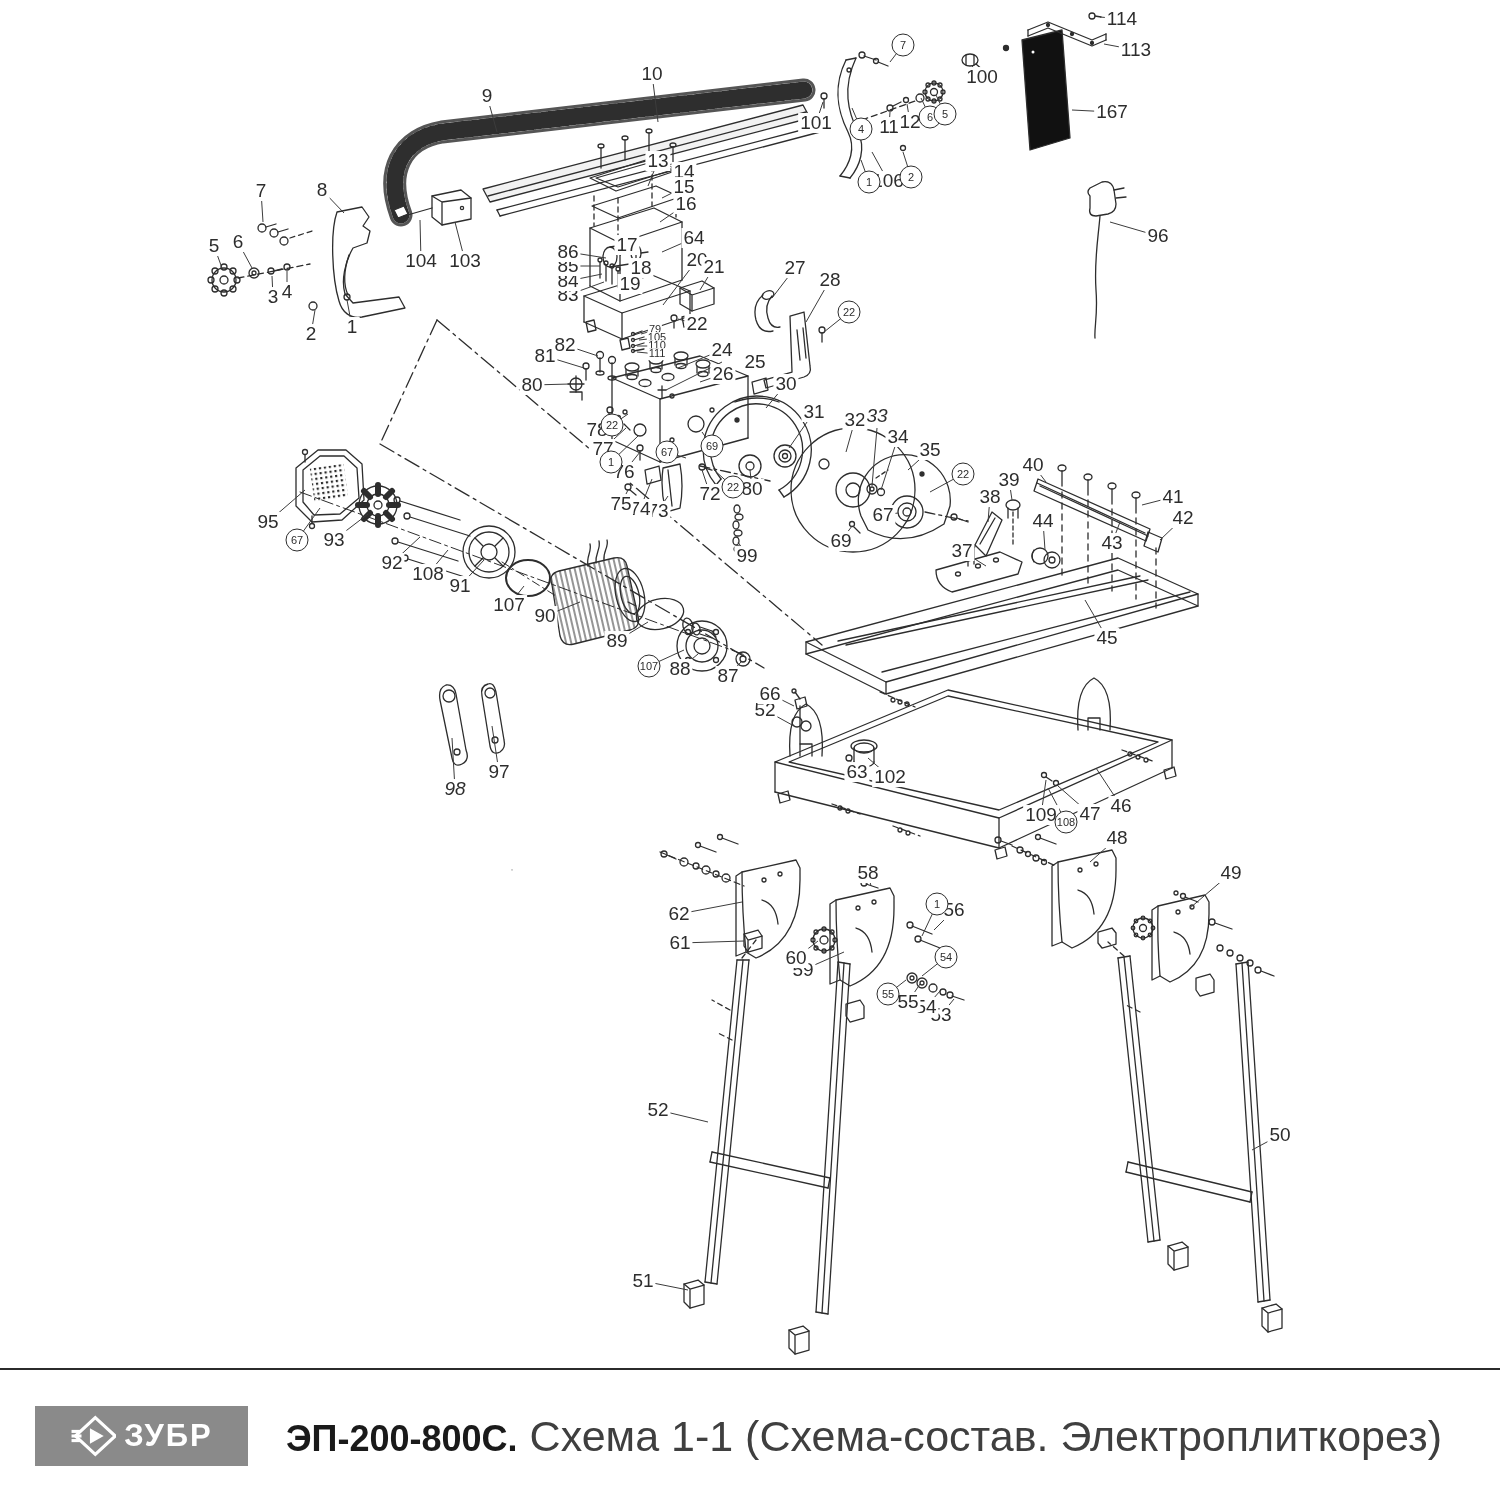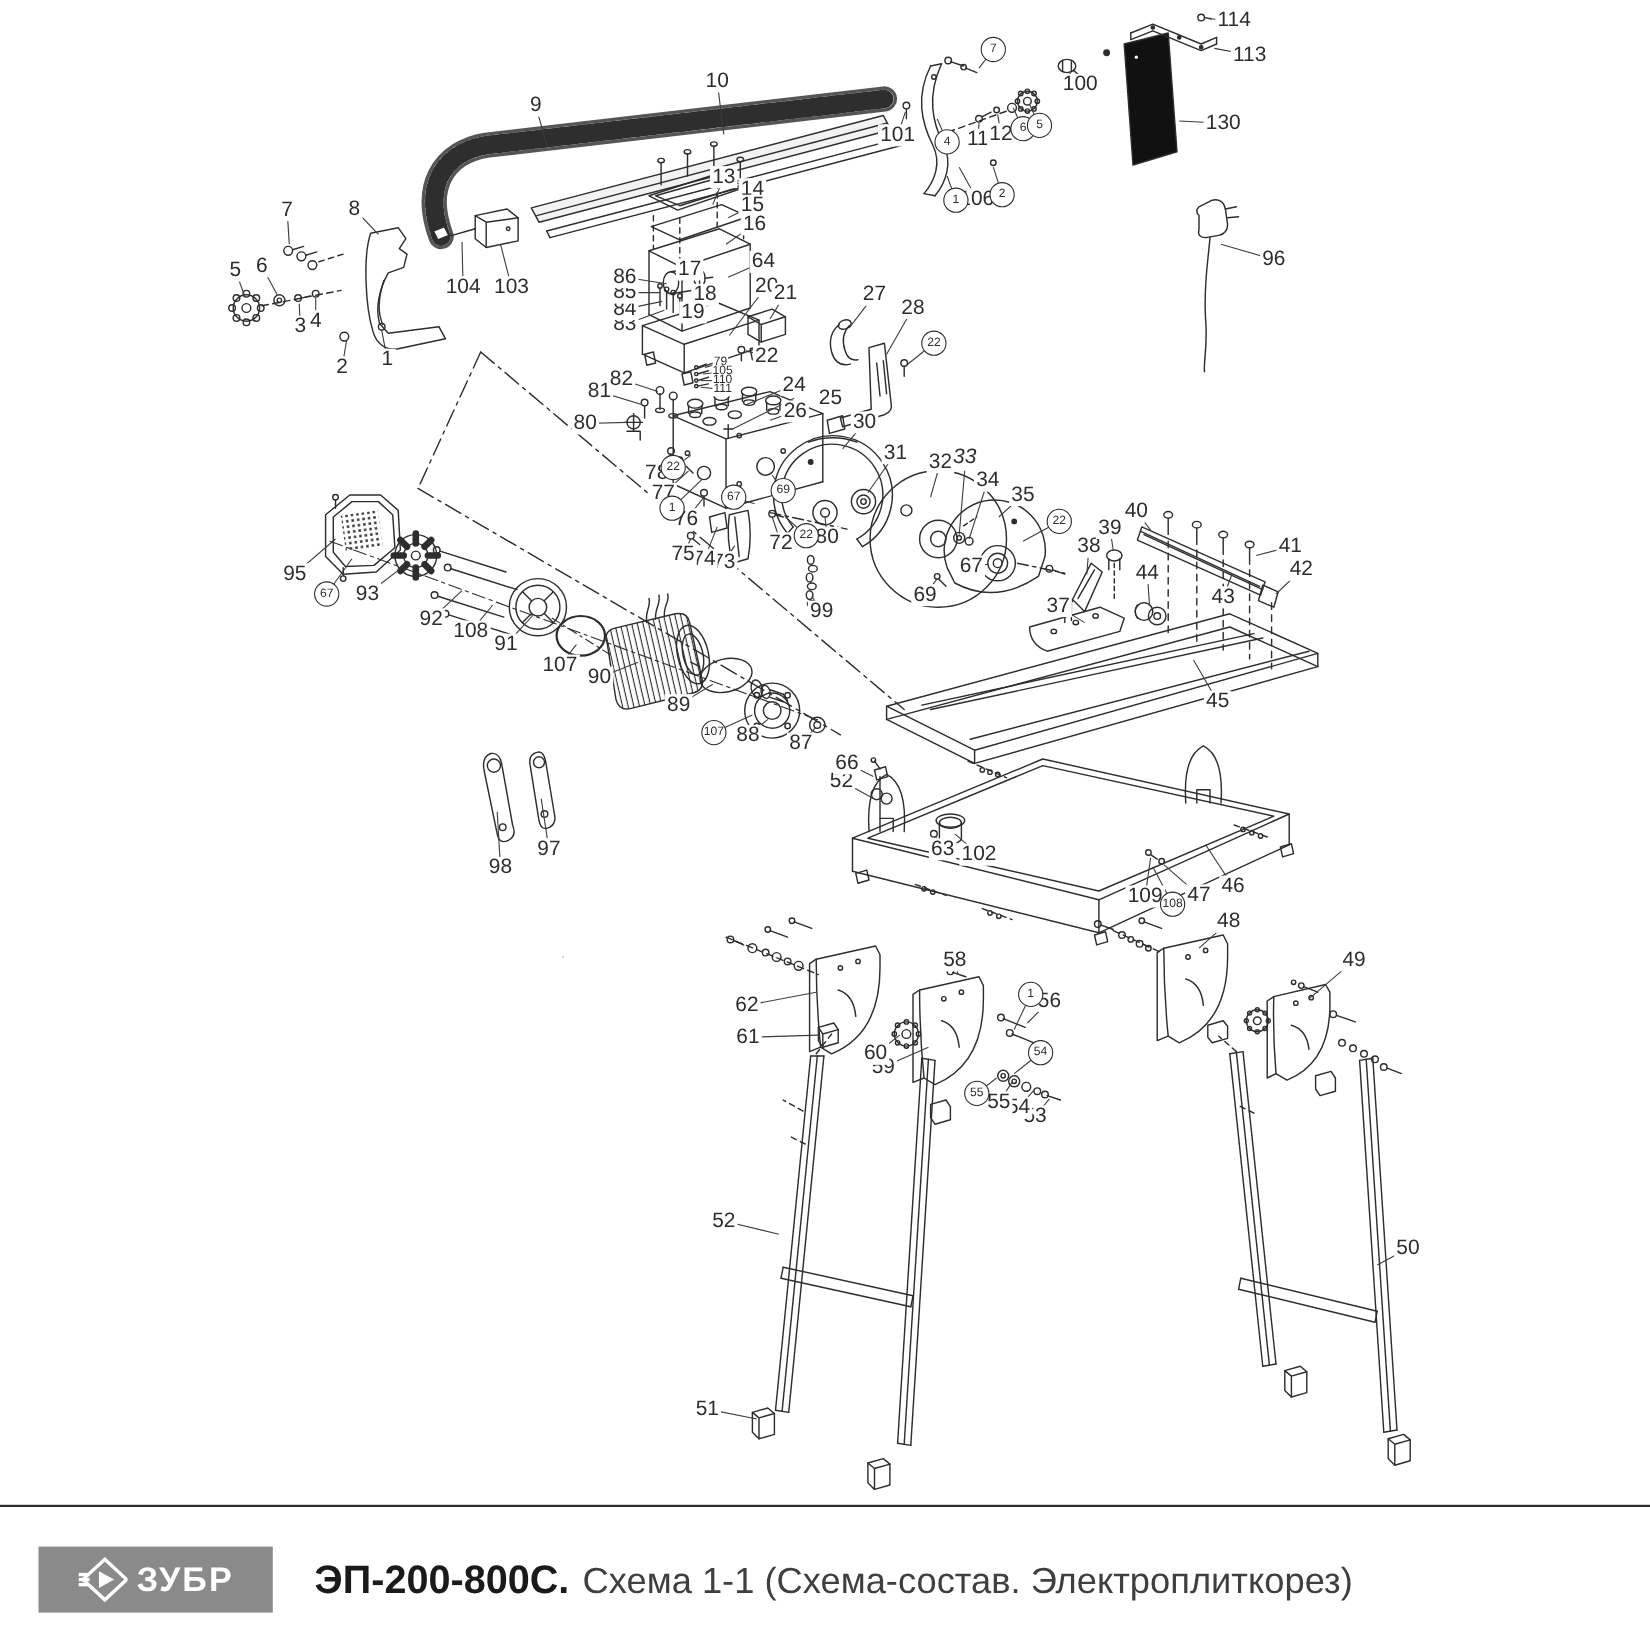--- a/index.html
+++ b/index.html
@@ -13,21 +13,21 @@
   .label.small{font-size:11px;padding:0 1px;}
   .label.circled{width:21px;height:21px;border:1.4px solid #2d2d2d;border-radius:50%;
          display:flex;align-items:center;justify-content:center;font-size:11px;padding:0;}
   #footer{position:absolute;left:0;top:1368px;width:1500px;height:132px;
           border-top:2px solid #2b2b2b;display:flex;align-items:center;z-index:4;background:#fff;}
   .logo{margin-left:35px;width:213px;height:60px;background:#8a8a8a;display:flex;
         align-items:center;justify-content:center;gap:8px;}
   .logo-text{color:#fff;font-weight:bold;font-size:31px;letter-spacing:2px;}
   .title{margin-left:38px;display:flex;align-items:baseline;gap:12px;}
   .model{font-size:36px;font-weight:bold;color:#1a1a1a;}
-  .subtitle{font-size:33px;font-weight:400;color:#3f3f3f;}
+  .subtitle{font-size:43px;font-weight:400;color:#3f3f3f;}
 </style>
 </head>
 <body>
 
 <div id="stage">
 
 <svg id="art" width="1500" height="1368" viewBox="0 0 1500 1368">
   <defs>
     <pattern id="dots" width="5" height="5" patternUnits="userSpaceOnUse">
       <rect x="1" y="1" width="2.2" height="2.2" fill="#2b2b2b"></rect>
@@ -894,32 +894,32 @@
       <span class="label" style="left: 728px; top: 676px;">87</span>
       <span class="label" style="left: 680px; top: 669px;">88</span>
       <span class="label" style="left: 617px; top: 641px;">89</span>
       <span class="label" style="left: 545px; top: 616px;">90</span>
       <span class="label" style="left: 460px; top: 586px;">91</span>
       <span class="label" style="left: 392px; top: 563px;">92</span>
       <span class="label" style="left: 334px; top: 540px;">93</span>
       <span class="label" style="left: 268px; top: 522px;">95</span>
       <span class="label" style="left: 1158px; top: 236px;">96</span>
       <span class="label" style="left: 499px; top: 772px;">97</span>
-      <span class="label" style="left: 455px; top: 789px;">98</span>
+      <span class="label" style="left: 455px; top: 789px; font-style: italic;">98</span>
       <span class="label" style="left: 747px; top: 556px;">99</span>
       <span class="label" style="left: 982px; top: 77px;">100</span>
       <span class="label" style="left: 816px; top: 123px;">101</span>
       <span class="label" style="left: 890px; top: 777px;">102</span>
       <span class="label" style="left: 465px; top: 261px;">103</span>
       <span class="label" style="left: 421px; top: 261px;">104</span>
       <span class="label" style="left: 888px; top: 181px;">106</span>
       <span class="label" style="left: 509px; top: 605px;">107</span>
       <span class="label" style="left: 428px; top: 574px;">108</span>
       <span class="label" style="left: 1041px; top: 815px;">109</span>
-      <span class="label" style="left: 1112px; top: 112px;">130</span>
+      <span class="label" style="left: 1112px; top: 112px;">167</span>
       <span class="label" style="left: 1136px; top: 50px;">113</span>
       <span class="label" style="left: 1122px; top: 19px; text-align: right;">114</span>
       <span class="label small" style="left: 655px; top: 330px;">79</span>
       <span class="label small" style="left: 657px; top: 338px;">105</span>
       <span class="label small" style="left: 657px; top: 346px;">110</span>
       <span class="label small" style="left: 657px; top: 354px;">111</span>
       <span class="label circled" style="left: 903px; top: 45px;">7</span>
       <span class="label circled" style="left: 861px; top: 129px;">4</span>
       <span class="label circled" style="left: 930px; top: 117px;">6</span>
       <span class="label circled" style="left: 945px; top: 114px;">5</span>

